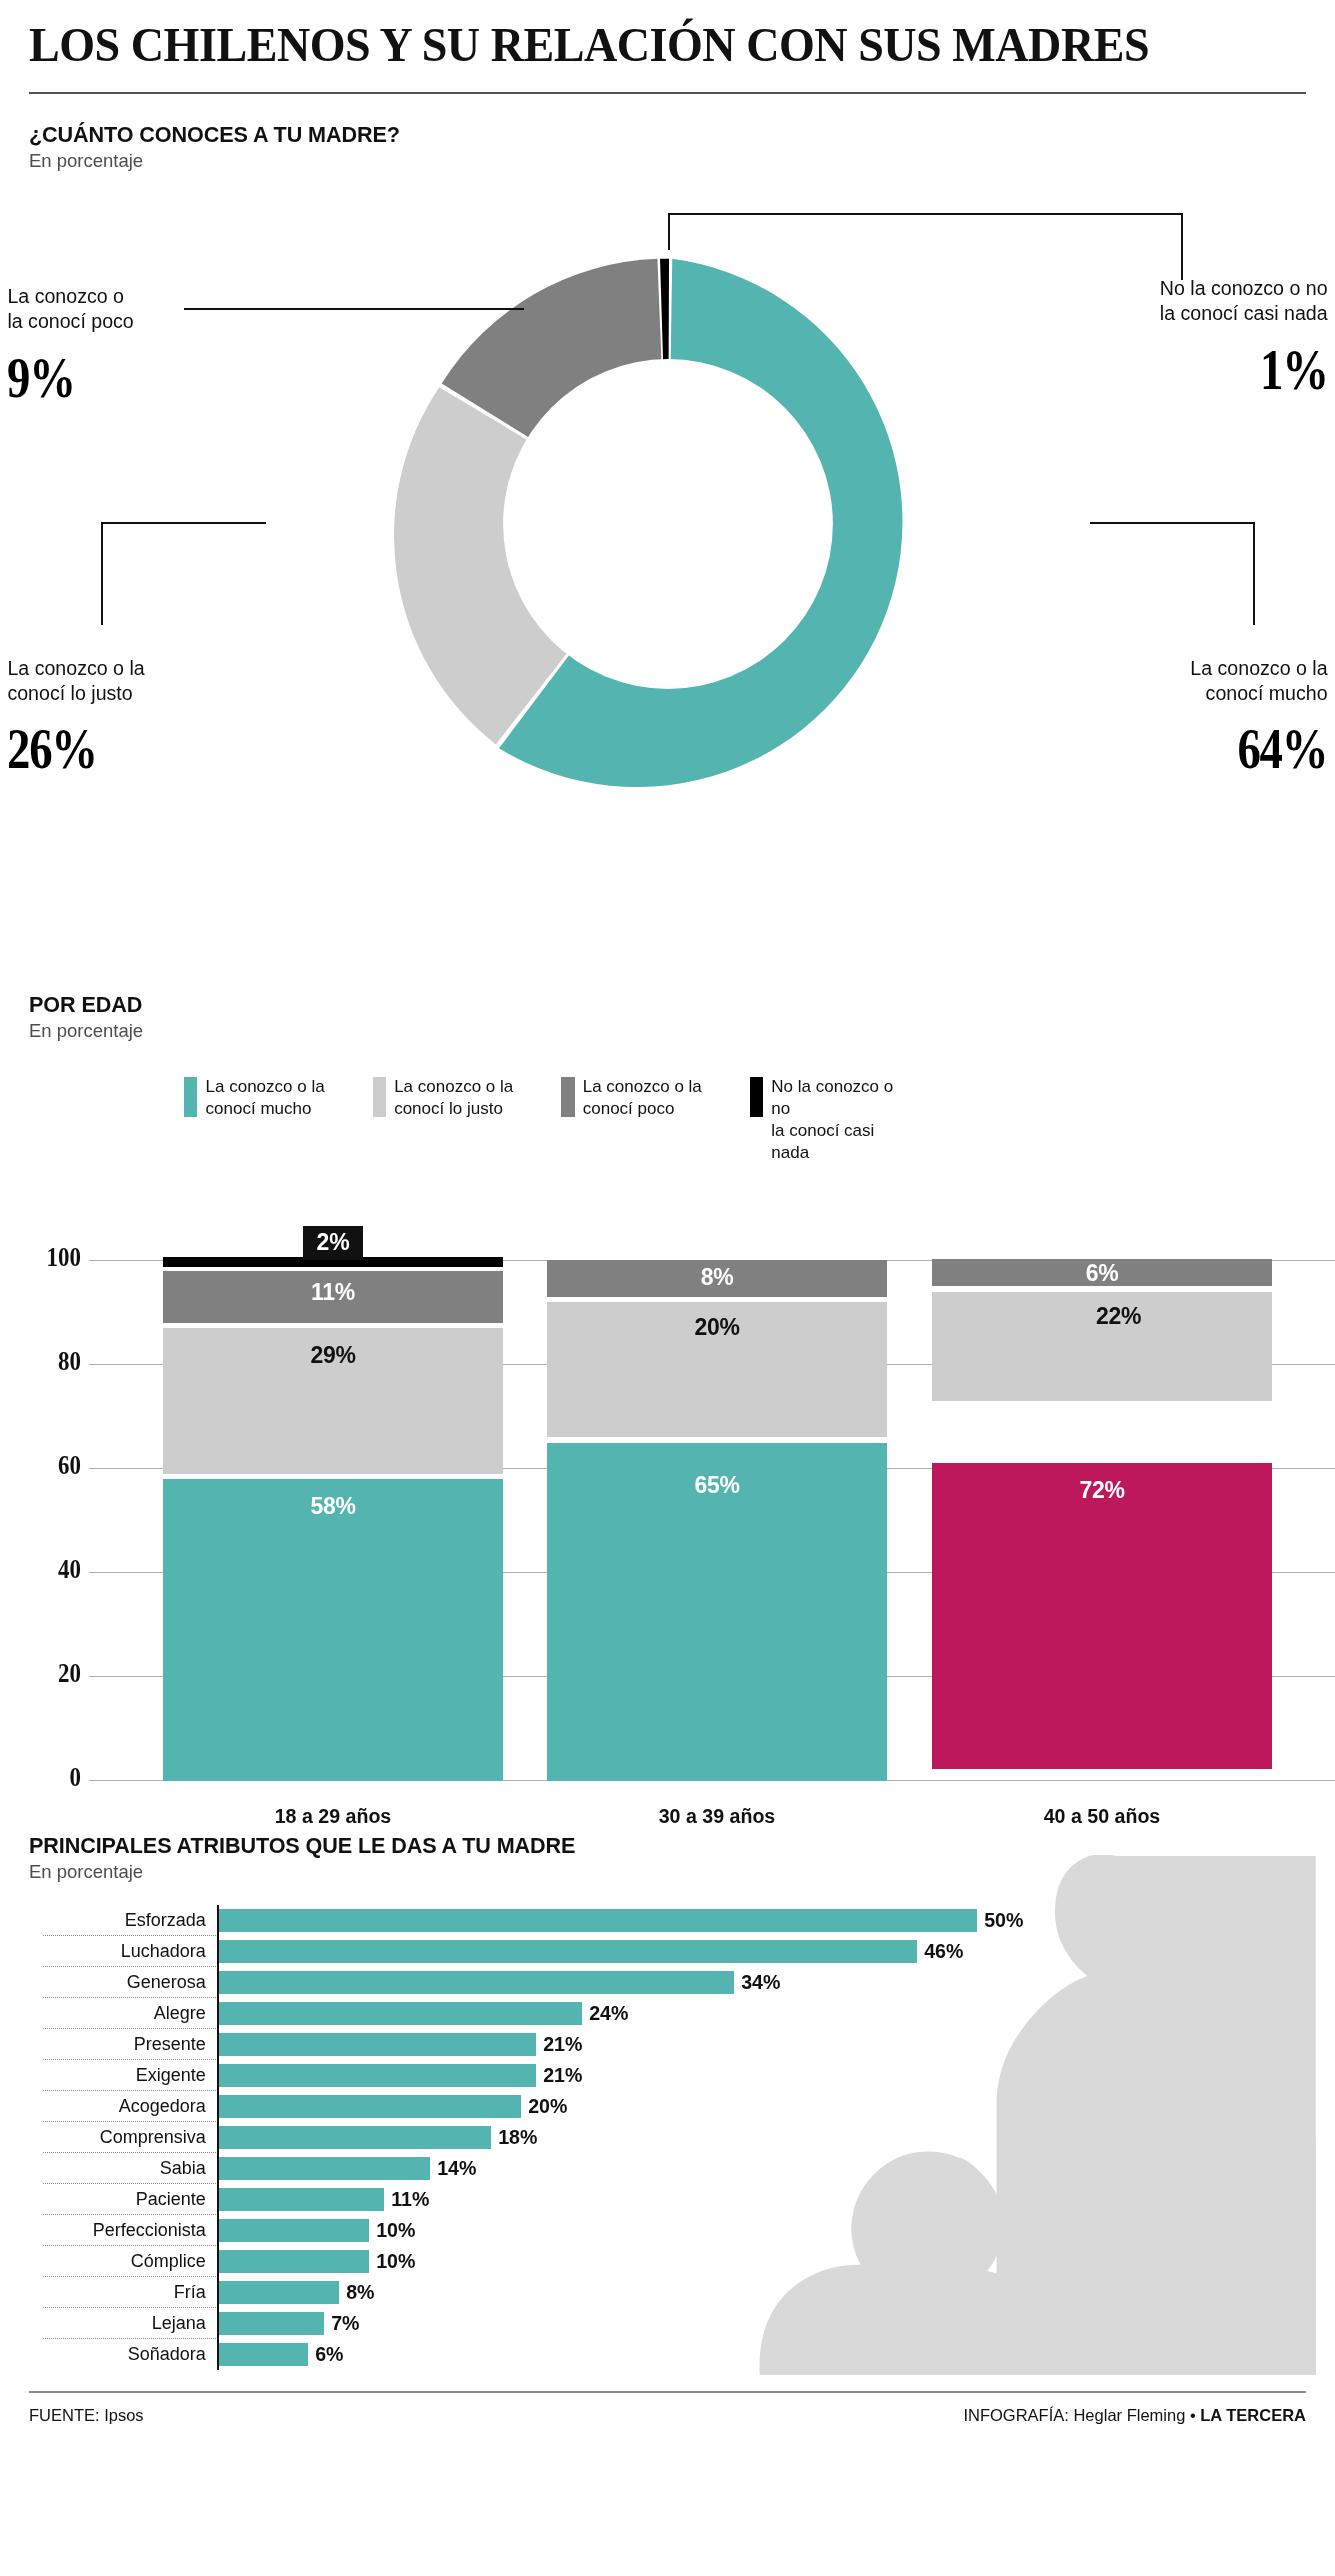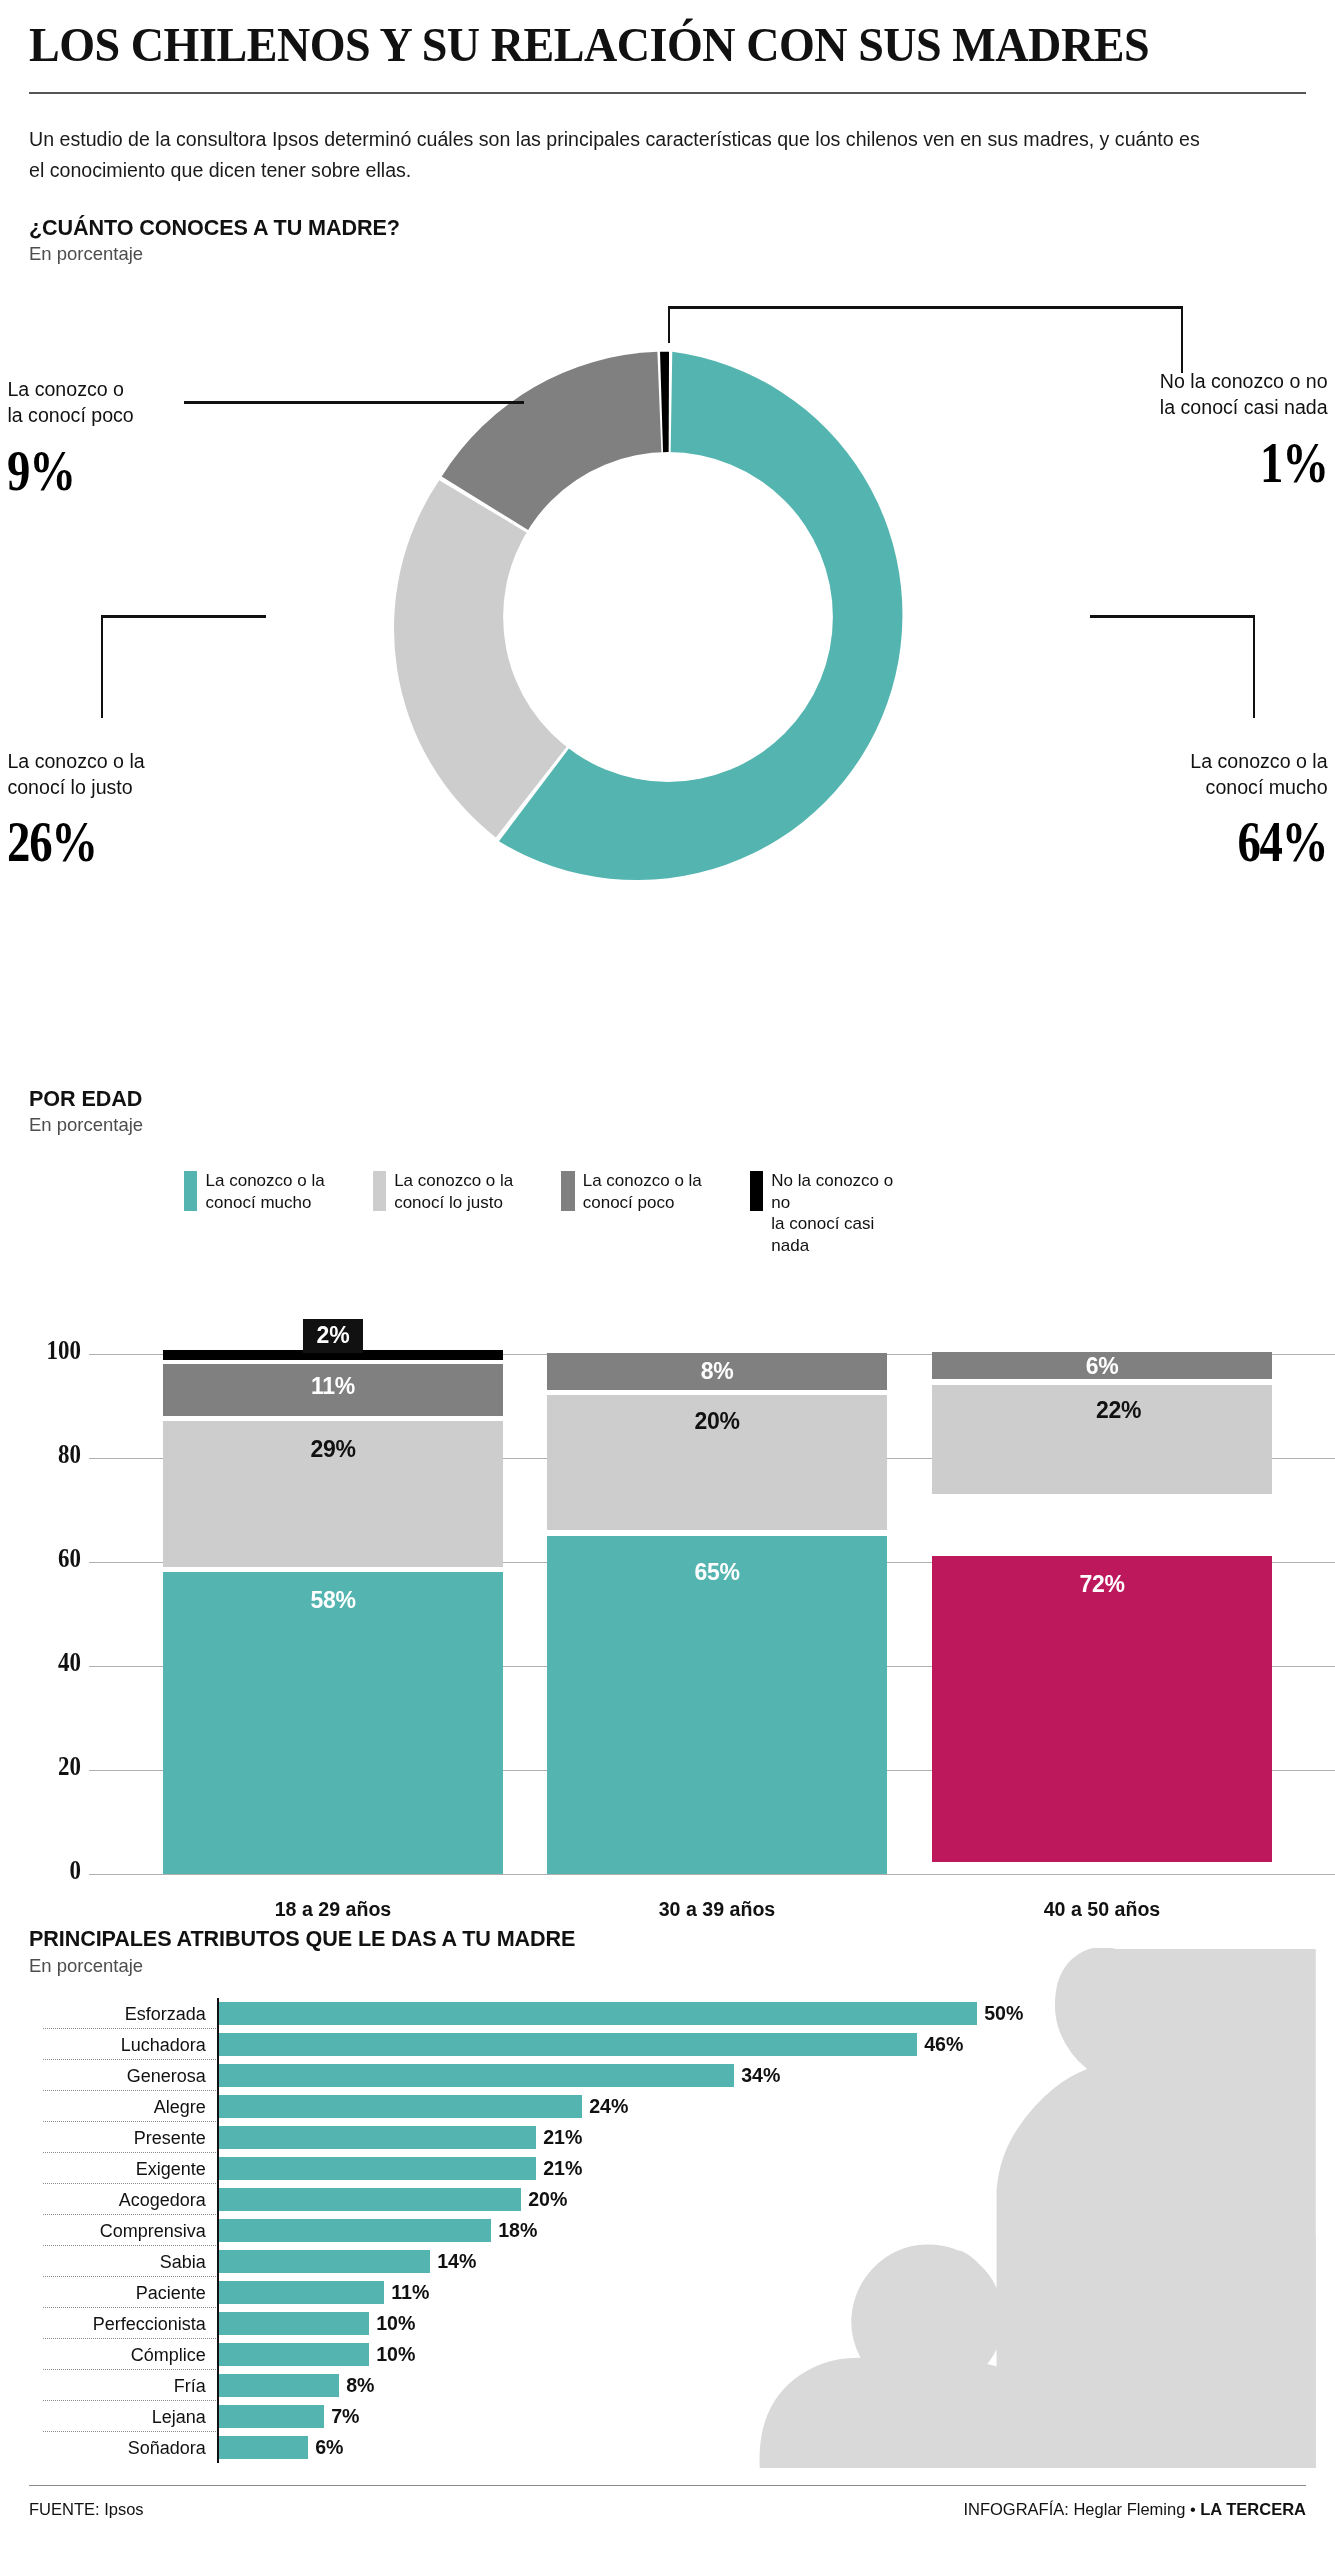--- a/index.html
+++ b/index.html
@@ -114,21 +114,20 @@
   #footer { display:flex; justify-content:space-between; align-items:baseline; margin-top:13.4px; font-size:16.5px; color:#111;gap:46px; }
   #credit strong { font-weight:bold; }
 </style>
 </head>
 <body>
 
 <div class="page">
 
   <div id="main-title">LOS CHILENOS Y SU RELACIÓN CON SUS MADRES</div>
   <div id="header-rule"></div>
-  <div id="intro-text">Un estudio de la consultora Ipsos determinó cuáles son las principales características que los chilenos ven en sus madres, y cuánto es el conocimiento que dicen tener sobre ellas.</div>
 
   <div style="margin-top:28px;">
     <div class="section-head">¿CUÁNTO CONOCES A TU MADRE?</div>
     <div class="section-sub">En porcentaje</div>
 
     <div id="donut-block">
 
       <svg id="donut-svg" width="608" height="608" viewBox="0 0 1180 1180">
 
         <path d="M 590 590 L 598.3 75.1 A 515 515 0 1 1 262.0 1025.3 Z" fill="#54b5b0"></path>
@@ -248,21 +247,21 @@
         </div>
         <div class="seg" style="bottom:458px; height:52px; background:#808080;">
           <span class="seg-label on-dark" style="position:absolute; top:8.2px;">11%</span>
         </div>
         <div class="seg" style="bottom:514px; height:10.3px; background:#000000;"></div>
         <div class="seg-black-flag" style="bottom:521px;">2%</div>
       </div>
 
       <div class="bar-col" style="left:518px; width:340px; height:520px;">
         <div class="seg" style="bottom:0; height:338px; background:#54b5b0;">
-          <span class="seg-label on-dark" style="position:absolute; top:23px;">65%</span>
+          <span class="seg-label on-dark" style="position:absolute; top:29px;">65%</span>
         </div>
         <div class="seg" style="bottom:344px; height:135px; background:#cdcdcd;">
           <span class="seg-label on-light" style="position:absolute; top:12.4px;">20%</span>
         </div>
         <div class="seg" style="bottom:484px; height:37px; background:#808080;">
           <span class="seg-label on-dark" style="position:absolute; top:4.1px;">8%</span>
         </div>
       </div>
 
       <div class="bar-col" style="left:903px; width:340px; height:520px;">

